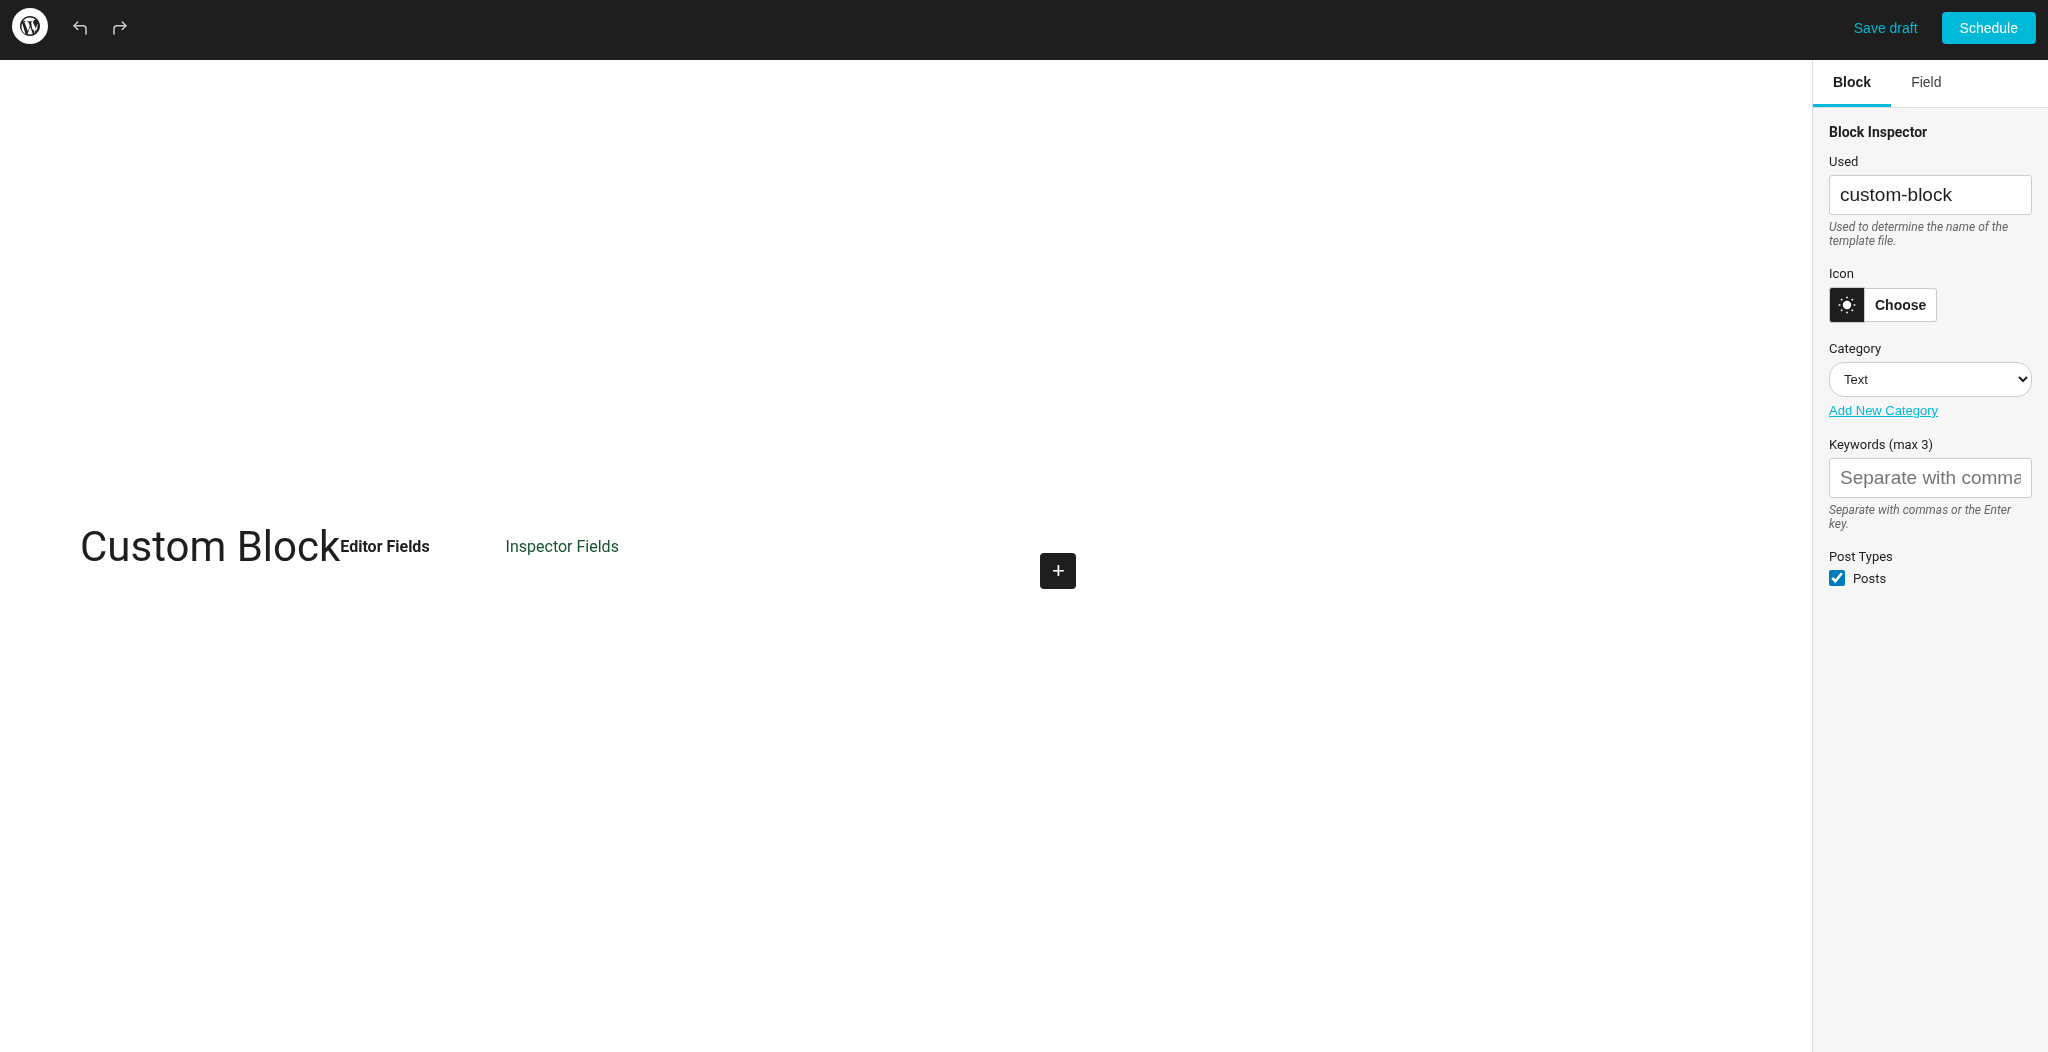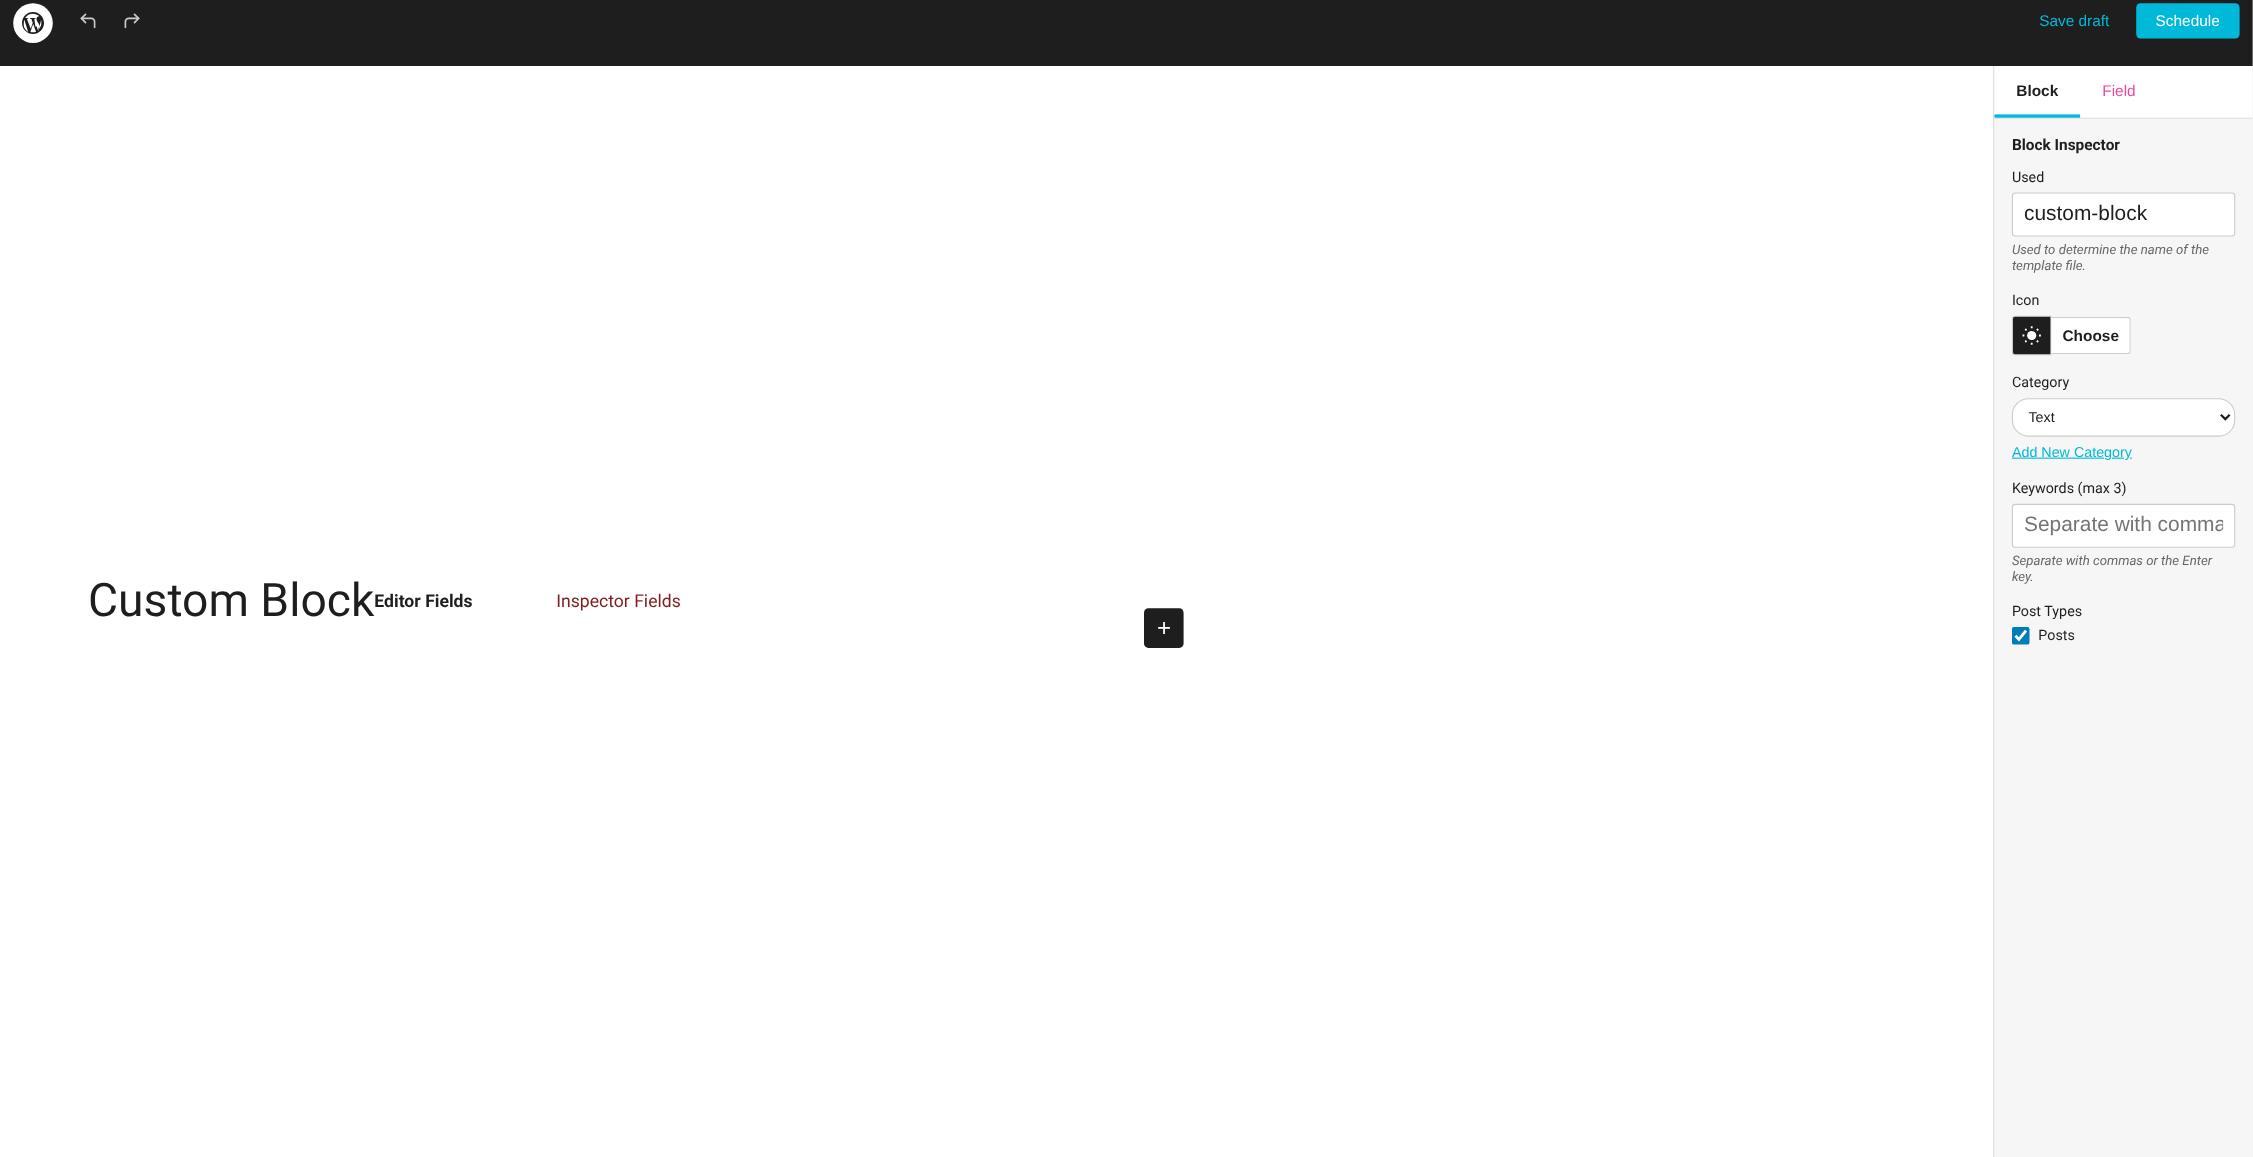--- a/index.html
+++ b/index.html
@@ -1,24 +1,24 @@
 <!DOCTYPE html>
 <html><head>
   <meta charset="utf-8">
   <style>
     * { box-sizing: border-box; margin: 0; padding: 0; }
     body { font-family: -apple-system, BlinkMacSystemFont, "Segoe UI", Roboto, sans-serif; background: #f0f0f1; height: 100vh; overflow: hidden; display: flex; flex-direction: column; }
 
     
     .topbar {
       display: flex;
-      align-items: flex-start;
+      align-items: flex-end;
       background: #1e1e1e;
       height: 60px;
-      padding: 3px 12px;
+      padding: 16px 12px;
       flex-shrink: 0;
     }
     .wp-logo {
       width: 36px;
       height: 36px;
       background: #fff;
       border-radius: 50%;
       display: flex; align-items: center; justify-content: center;
       margin-right: 16px;
       flex-shrink: 0;
@@ -55,40 +55,40 @@
     .block-title {
       font-size: 42px; font-weight: 400; color: #1e1e1e; margin-bottom: 40px; text-align: center;
     }
     .block-fields-row {
       display: flex; gap: 76px; width: 100%; max-width: 700px; margin-bottom: 40px;
     }
     .field-label-bold {
       font-weight: 700; font-size: 16px; color: #1e1e1e;
     }
     .field-label-normal {
-      font-weight: 400; font-size: 16px; color: #7f1d1d;
+      font-weight: 400; font-size: 16px; color: #14532d;
     }
     .add-block-btn {
       width: 36px; height: 36px; background: #1e1e1e; color: #fff; border: none;
       border-radius: 4px; font-size: 22px; cursor: pointer; display: flex; align-items: center; justify-content: center;
       margin-top: 10px;
     }
 
     
     .sidebar {
       width: 236px; background: #f6f6f6; border-left: 1px solid #ddd;
       display: flex; flex-direction: column; overflow-y: auto; flex-shrink: 0;
     }
     .sidebar-tabs {
       display: flex; border-bottom: 1px solid #ddd; background: #fff;
     }
     .sidebar-tab {
       padding: 14px 20px; font-size: 14px; font-weight: 500; cursor: pointer;
       border-bottom: 3px solid transparent; background: none; border-top: none; border-left: none; border-right: none;
-      color: #ec4899;
+      color: #404040;
     }
     .sidebar-tab.active {
       border-bottom-color: #00b9d8; color: #1e1e1e; font-weight: 600;
     }
     .sidebar-content { padding: 16px; }
     .section-title {
       font-size: 14px; font-weight: 700; color: #1e1e1e; margin-bottom: 14px;
     }
     .field-group { margin-bottom: 18px; }
     .field-label {

